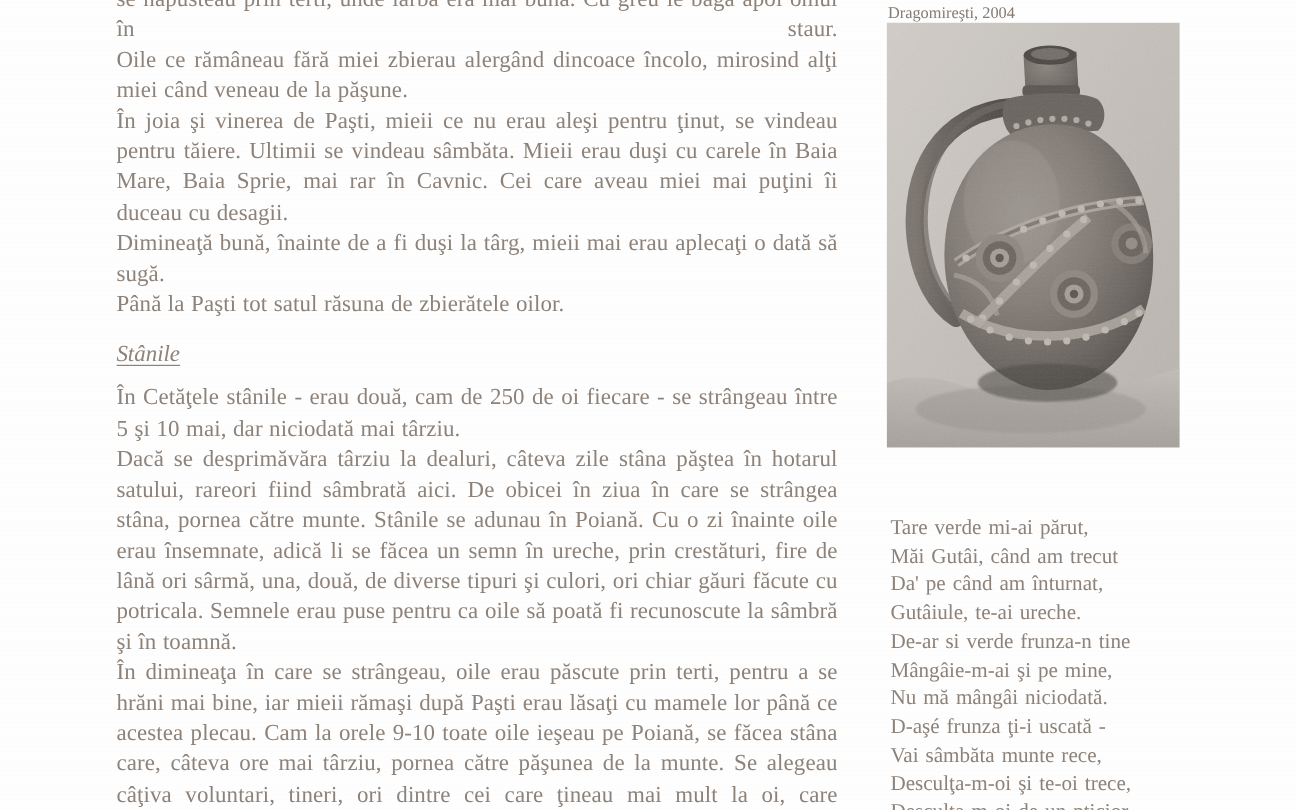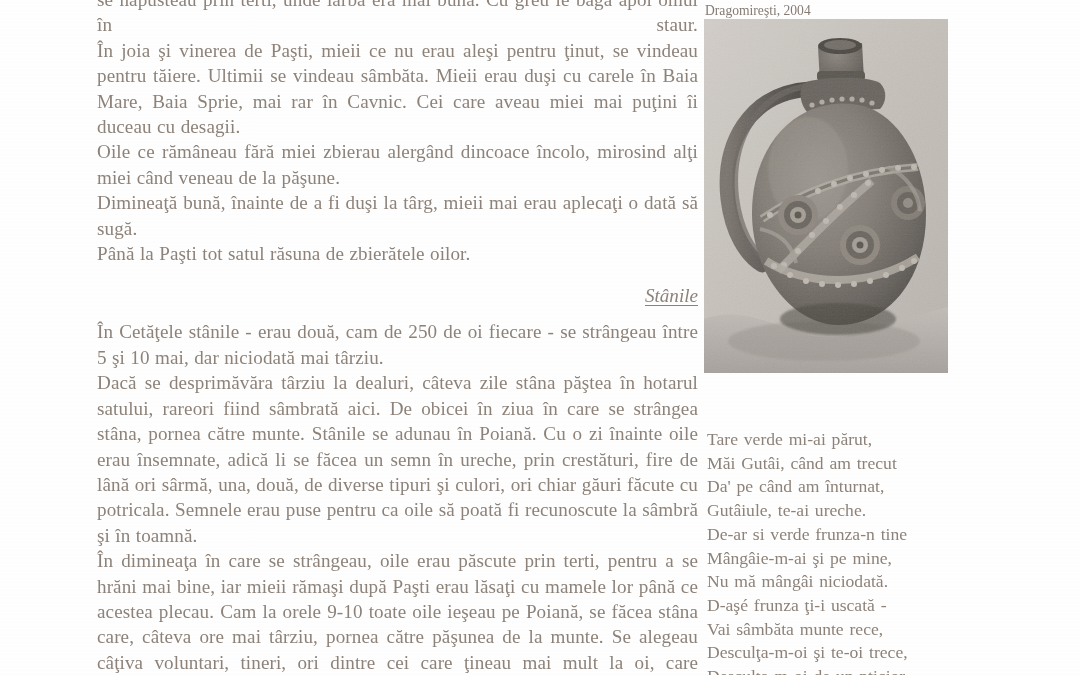--- a/index.html
+++ b/index.html
@@ -47,36 +47,35 @@
   .para + .para { margin-top: 0; }
 
   .heading-stanile {
     margin: 18px 0 11px 0;
     font-size: 19.1px;
     line-height: 24px;
     font-style: italic;
     text-decoration: underline;
     text-underline-offset: 2.5px;
     color: #8d8279;
-    text-align: right;
   }
 
   
   .justify-block {
     text-align: justify;
     text-align-last: left;
   }
   .justify-block.full {
     text-align-last: justify;
   }
 
   
   #right-column {
     position: absolute;
-    left: 703px;
+    left: 738px;
     top: 0px;
     width: 300px;
     height: 675px;
     overflow: hidden;
     font-family: Liberation Serif, serif;
   }
 
   .photo-caption {
     font-size: 13.6px;
     line-height: 16px;
@@ -135,23 +134,23 @@
 </style>
 </head>
 <body>
 
 <div id="page">
 
   <div id="left-column">
 
     <p class="para full justify-block">se năpusteau prin terti, unde iarba era mai bună. Cu greu le băga apoi omul în staur.</p>
 
+    <p class="para justify-block">Oile ce rămâneau fără miei zbierau alergând dincoace încolo, mirosind alţi miei când veneau de la păşune.</p>
+
     <p class="para justify-block">În joia şi vinerea de Paşti, mieii ce nu erau aleşi pentru ţinut, se vindeau pentru tăiere. Ultimii se vindeau sâmbăta. Mieii erau duşi cu carele în Baia Mare, Baia Sprie, mai rar în Cavnic. Cei care aveau miei mai puţini îi duceau cu desagii.</p>
-
-    <p class="para justify-block">Oile ce rămâneau fără miei zbierau alergând dincoace încolo, mirosind alţi miei când veneau de la păşune.</p>
 
     <p class="para justify-block">Dimineaţă bună, înainte de a fi duşi la târg, mieii mai erau aplecaţi o dată să sugă.</p>
 
     <p class="para justify-block">Până la Paşti tot satul răsuna de zbierătele oilor.</p>
 
 
     <div class="heading-stanile">Stânile</div>
 
     <p class="para justify-block">În Cetăţele stânile - erau două, cam de 250 de oi fiecare - se strângeau între 5 şi 10 mai, dar niciodată mai târziu.</p>
 

